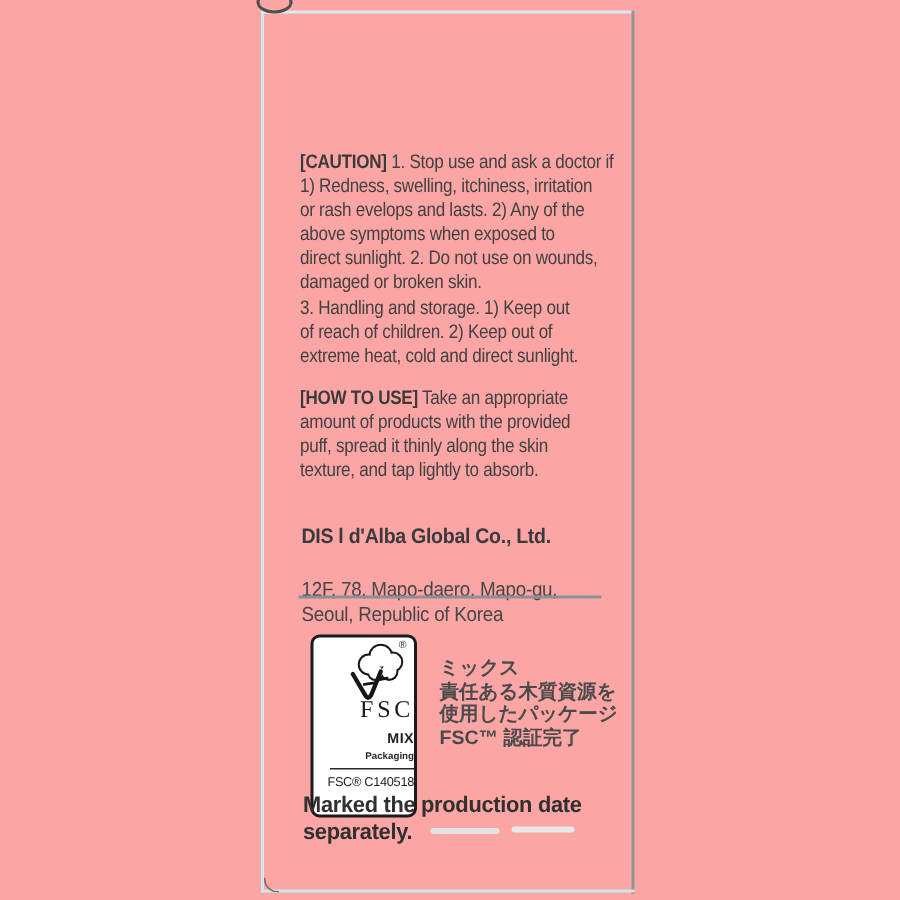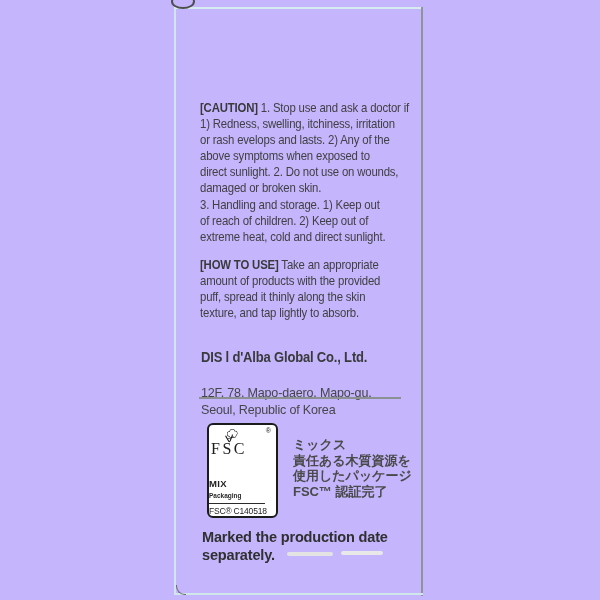--- a/index.html
+++ b/index.html
@@ -1,16 +1,16 @@
 <!DOCTYPE html>
 <html><head>
 <meta charset="utf-8">
 <style>
   html,body{margin:0;padding:0;background:#ffffff;}
-  .stage{position:relative;width:600px;height:600px;background:#c4b5fd;overflow:hidden;
+  .stage{position:relative;width:600px;height:600px;background:#fca5a5;overflow:hidden;
          font-family:"Liberation Sans", sans-serif;}
   
   .edge{position:absolute;}
   .edge-left{left:174px;top:7px;width:2px;height:588px;background:#cfe7ea;}
   .edge-top{left:174px;top:7px;width:249px;height:2px;background:#d6ebee;}
   .edge-right{left:421px;top:7px;width:2px;height:589px;background:#8f9497;}
   .edge-bottom{left:174px;top:593px;width:249px;height:2px;background:#cfe7ea;}
   .hang-arc{position:absolute;left:171px;top:-6px;width:20px;height:11px;border:2px solid #4e4e4e;
             border-radius:50%;background:transparent;}
   .corner-curl{position:absolute;left:176px;top:585px;width:9px;height:9px;
@@ -23,28 +23,28 @@
   .howto{left:200px;top:257px;width:258px;font-size:13px;line-height:16.1px;transform:scaleX(.875);}
   .heading-bold{font-weight:bold;color:#3a3a3b;}
   .company{left:201px;top:330px;width:244px;transform:scaleX(.93);transform-origin:left top;}
   .company-name{font-weight:bold;font-size:14px;line-height:18px;color:#3a3a3b;letter-spacing:-0.2px;}
   .company-addr{font-size:13.5px;line-height:16.5px;color:#464647;white-space:pre-line;letter-spacing:-0.2px;margin-top:1px;}
   .divider{position:absolute;left:199px;top:397px;width:202px;height:2px;background:#8b9093;}
   .note{left:202px;top:528px;width:236px;font-weight:bold;font-size:15px;line-height:17.5px;
         color:#303030;transform:scaleX(.97);}
   .smudge{position:absolute;background:#e3e3e3;border-radius:2px;}
   
-  .fsc-box{position:absolute;left:207px;top:423px;width:71px;height:95px;box-sizing:border-box;
+  .fsc-box{position:absolute;left:207px;top:423px;width:71px;height:122px;box-sizing:border-box;
            border:2px solid #1b1b1b;border-radius:6px;background:#fff;
-           display:flex;flex-direction:column;align-items:flex-start;}
+           display:flex;flex-direction:column;align-items:flex-end;}
   .fsc-reg{position:absolute;top:2px;right:5px;font-size:7px;color:#1b1b1b;}
   .fsc-tree{margin-top:4px;}
   .fsc-word{font-family:"Liberation Serif", serif;font-size:16px;letter-spacing:2.5px;
             color:#1c1c1c;margin-top:-3px;margin-left:2px;}
-  .fsc-mix{font-weight:bold;font-size:9.5px;color:#222;margin-top:20px;letter-spacing:.3px;}
+  .fsc-mix{font-weight:bold;font-size:9.5px;color:#222;margin-top:4px;letter-spacing:.3px;}
   .fsc-pack{font-weight:bold;font-size:6.5px;color:#2a2a2a;margin-top:3px;}
   .fsc-line{width:84%;height:1px;background:#2a2a2a;margin-top:4px;}
   .fsc-code{font-weight:normal;font-size:8.5px;color:#222;margin-top:3px;letter-spacing:-0.2px;}
   .jp{left:293px;top:437px;width:132px;font-size:13px;line-height:15.5px;color:#4a4a4a;
       letter-spacing:0;font-family:"Liberation Sans","DejaVu Sans",sans-serif;font-weight:bold;}
 </style>
 </head>
 <body>
 
 <div class="stage">

